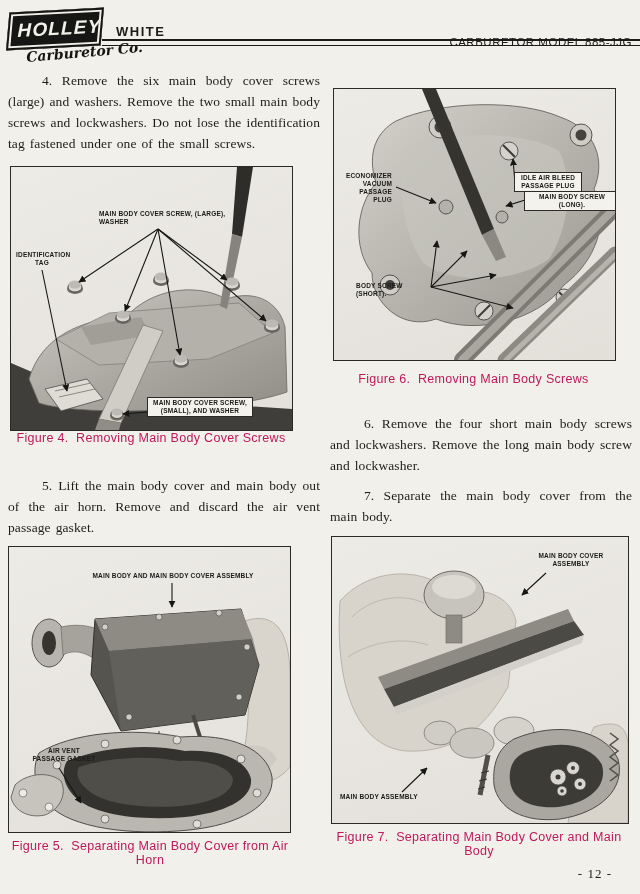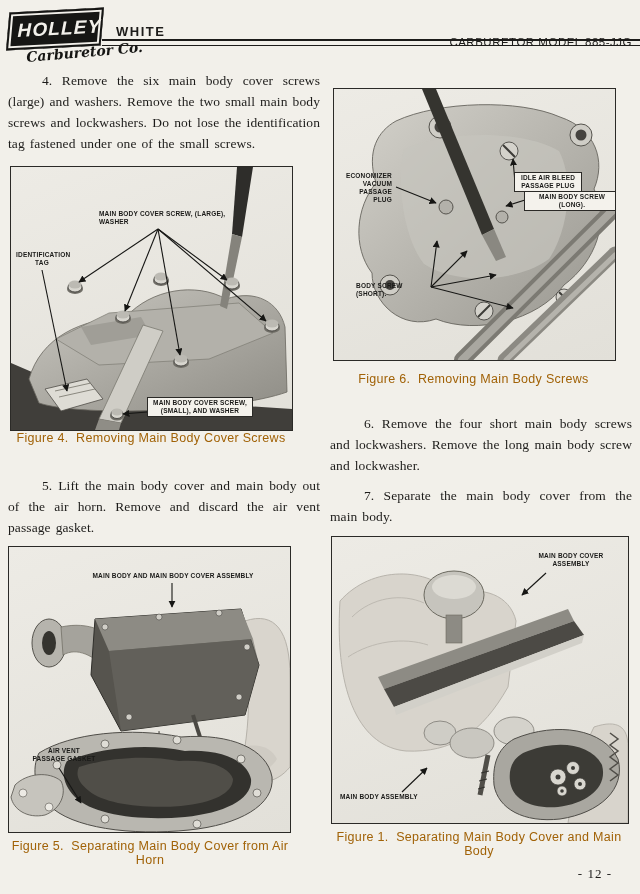--- a/index.html
+++ b/index.html
@@ -35,21 +35,21 @@
             overflow:hidden;}
   .fig4{margin-top:12px;margin-left:2px;width:281px;height:263px;}
   .fig5{margin-top:8px;width:281px;height:285px;}
   .fig6{margin-top:26px;margin-left:3px;width:281px;height:271px;}
   .fig7{margin-top:9px;margin-left:1px;width:296px;height:286px;}
   .figure svg{position:absolute;left:0;top:0;}
   .fig-label{position:absolute;font-family:"Liberation Sans",sans-serif;font-size:6.5px;line-height:8px;
             font-weight:bold;letter-spacing:0.2px;color:#1a1a18;white-space:pre-line;}
   .boxed{background:#f4f2ec;border:1px solid #2b2a27;padding:1px 3px;}
   .fig-caption{margin:0;font-family:"Liberation Sans",sans-serif;font-size:12.5px;letter-spacing:0.3px;
-            text-align:center;color:#a16207;white-space:pre-wrap;}
+            text-align:center;color:#be185d;white-space:pre-wrap;}
   .cap4{width:286px;}
   .cap5{margin-top:6px;width:284px;}
   .cap6{margin-top:11px;width:287px;}
   .cap7{margin-top:6px;width:298px;}
   .page-number{position:absolute;left:0;top:866px;width:612px;text-align:right;
             font-size:13px;letter-spacing:1px;}
 </style>
 </head>
 <body>
 
@@ -310,19 +310,19 @@
         <polyline points="278,196 286,202 278,208 286,214 278,220 286,226 278,232 286,238 278,244" fill="none" stroke="#504e48" stroke-width="1.5"></polyline>
         <g stroke="#161614" stroke-width="1.1" fill="none" marker-end="url(#m7)">
           <line x1="214" y1="36" x2="190" y2="58"></line>
           <line x1="70" y1="255" x2="95" y2="231"></line>
         </g>
       </svg>
       <div class="fig-label" style="left:195px;top:15px;width:88px;text-align:center;">MAIN BODY COVER
 ASSEMBLY</div>
       <div class="fig-label" style="left:8px;top:256px;width:92px;">MAIN BODY ASSEMBLY</div>
     </div>
-    <p class="fig-caption cap7">Figure 1.  Separating Main Body Cover and Main Body</p>
+    <p class="fig-caption cap7">Figure 7.  Separating Main Body Cover and Main Body</p>
 
   </div>
 
   <div class="page-number">- 12 -</div>
 
 </div>
 
 </body></html>

